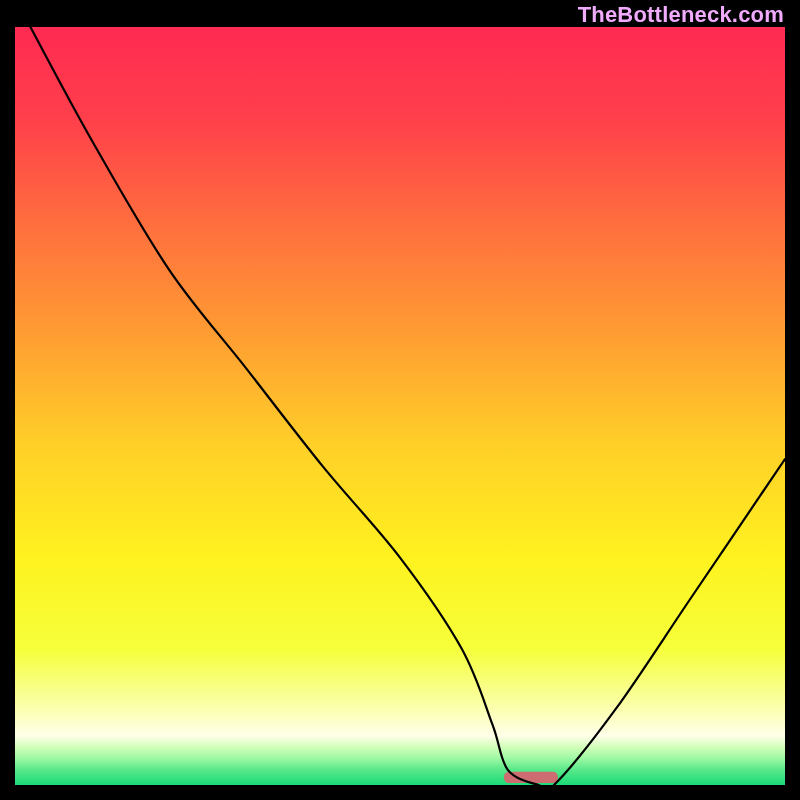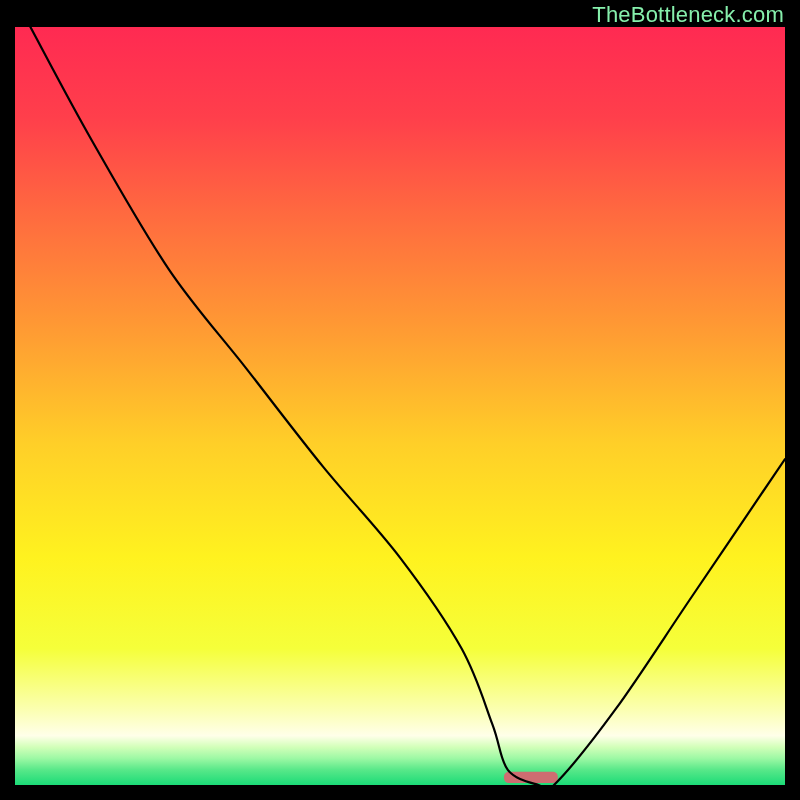--- a/index.html
+++ b/index.html
@@ -24,22 +24,22 @@
     top: 0;
     width: 770px;
     height: 758px;
   }
   .watermark {
     position: absolute;
     top: 2px;
     right: 16px;
     font-family: Arial, Helvetica, sans-serif;
     font-size: 22px;
-    font-weight: 400;
-    color: #86efac;
+    font-weight: 700;
+    color: #f0abfc;
     letter-spacing: 0.2px;
   }
   svg {
     display: block;
   }
 </style>
 </head>
 <body>
 
 <div class="watermark">TheBottleneck.com</div>

